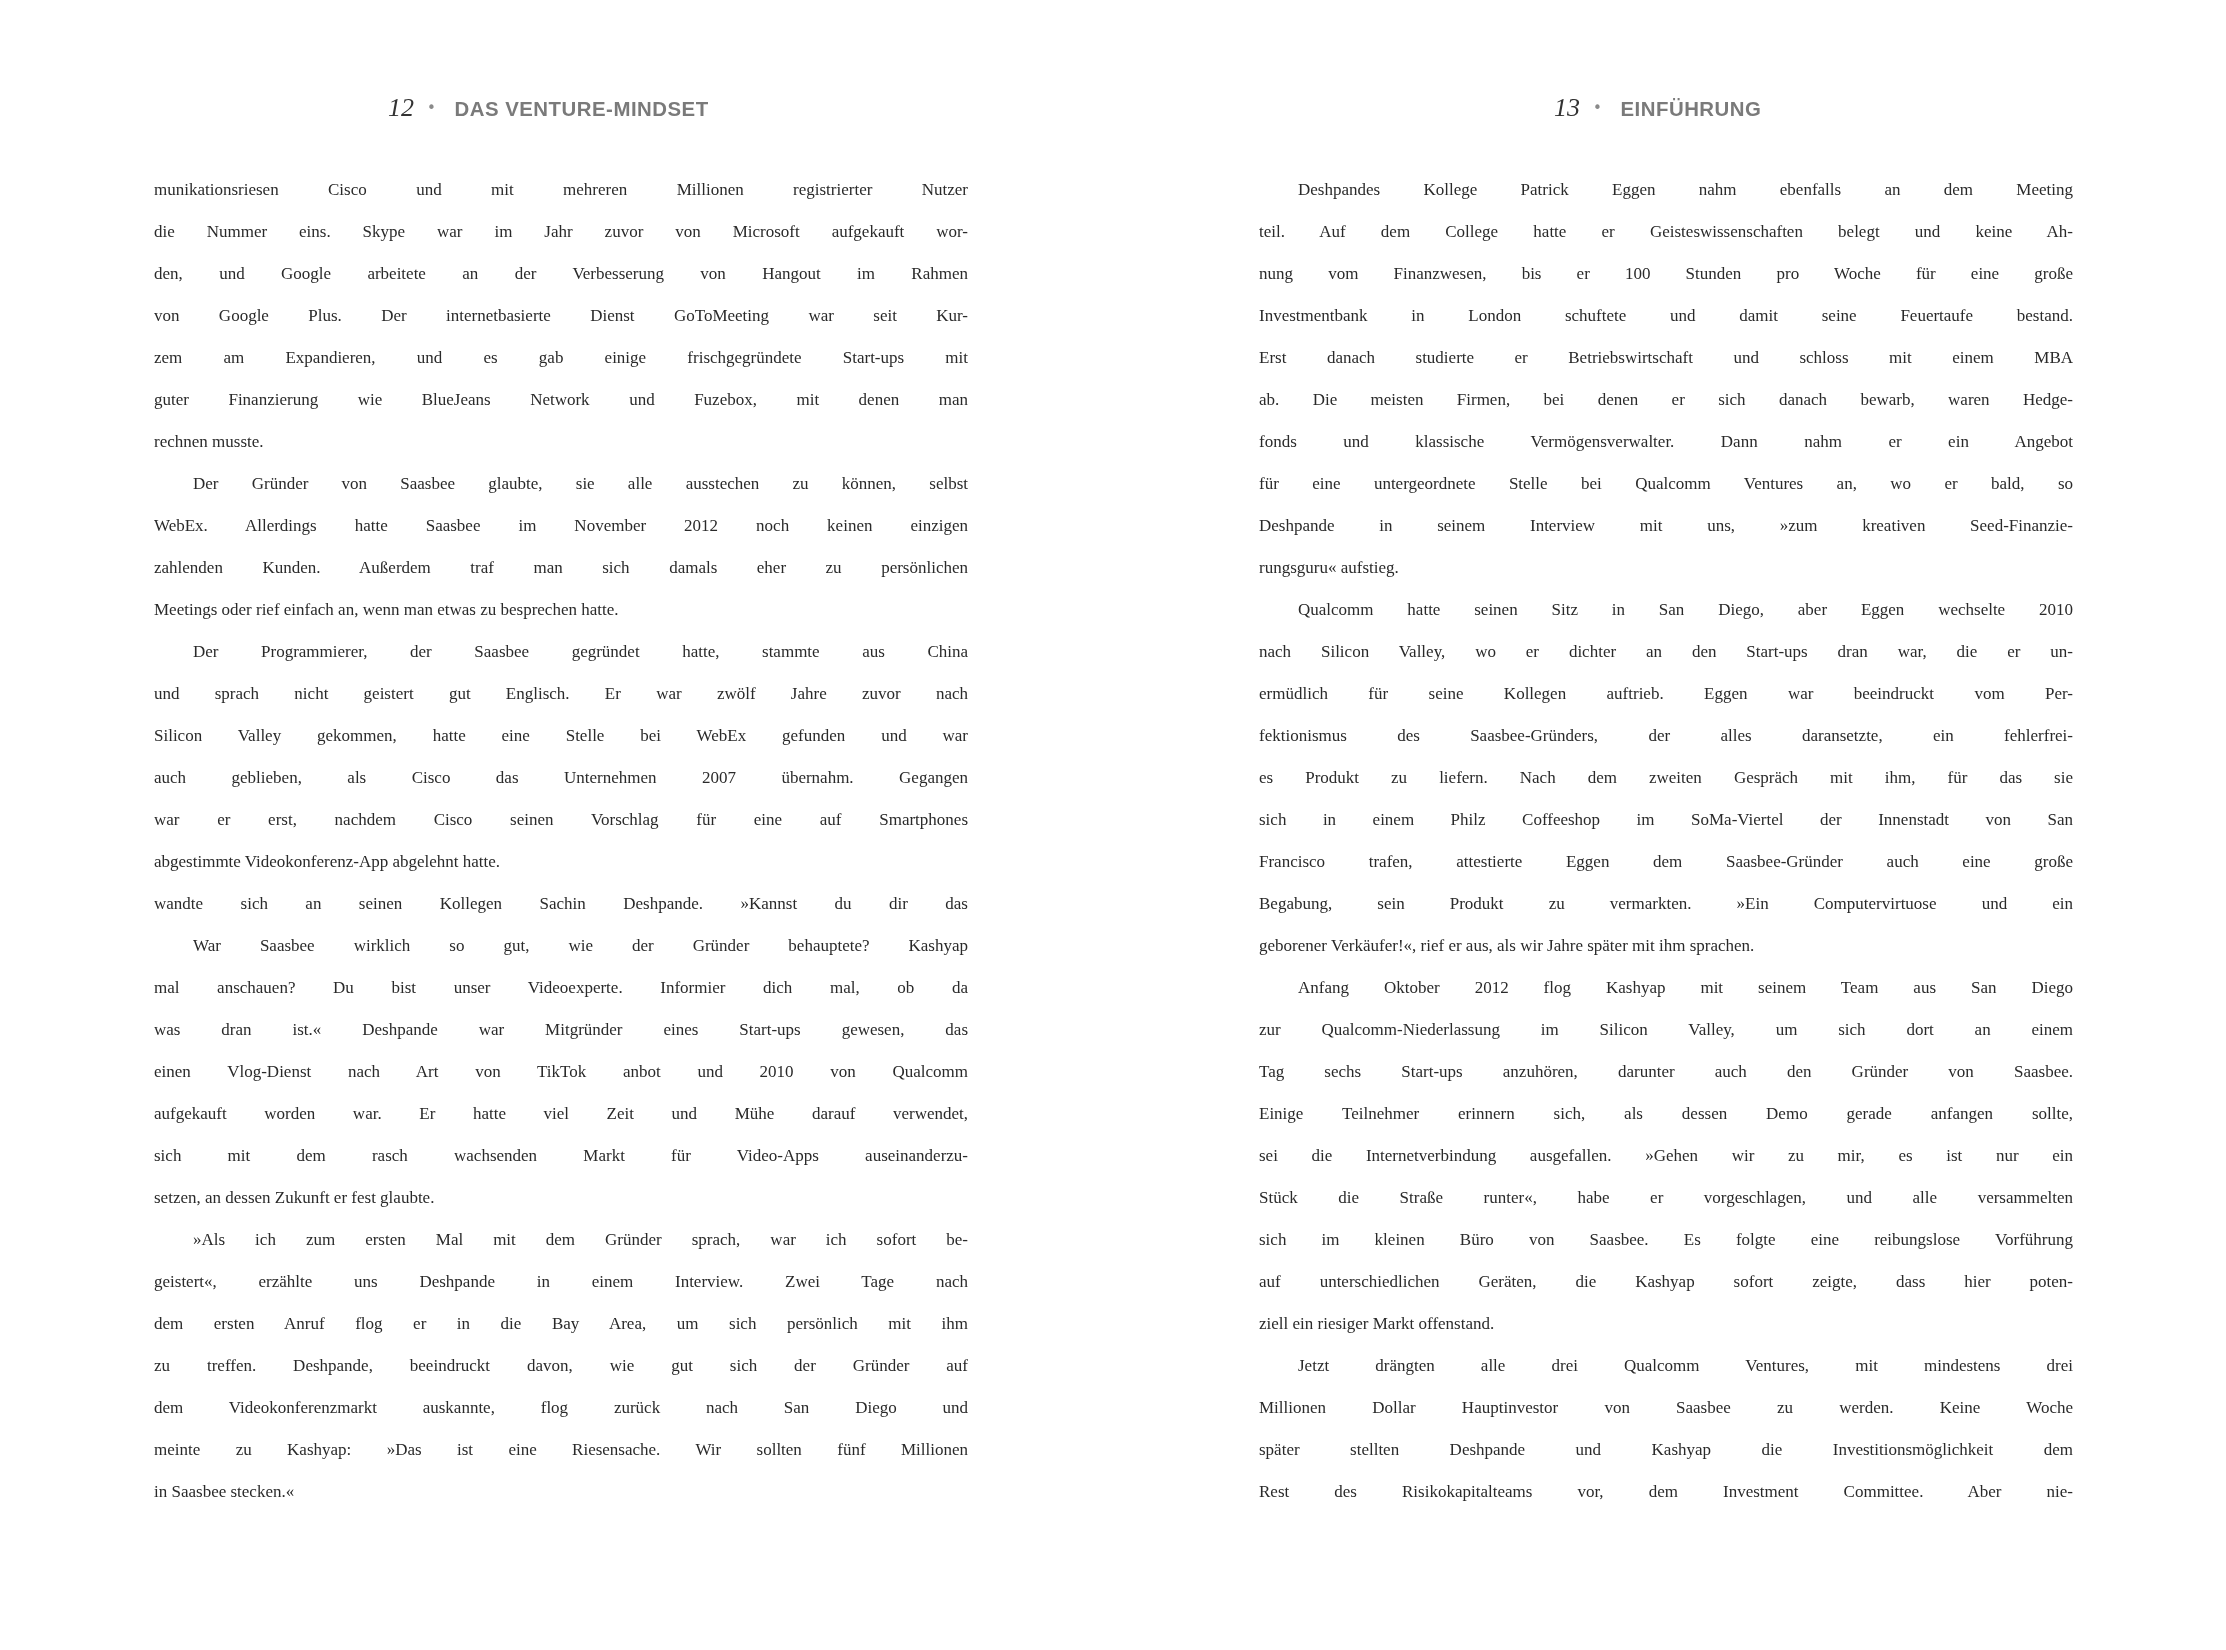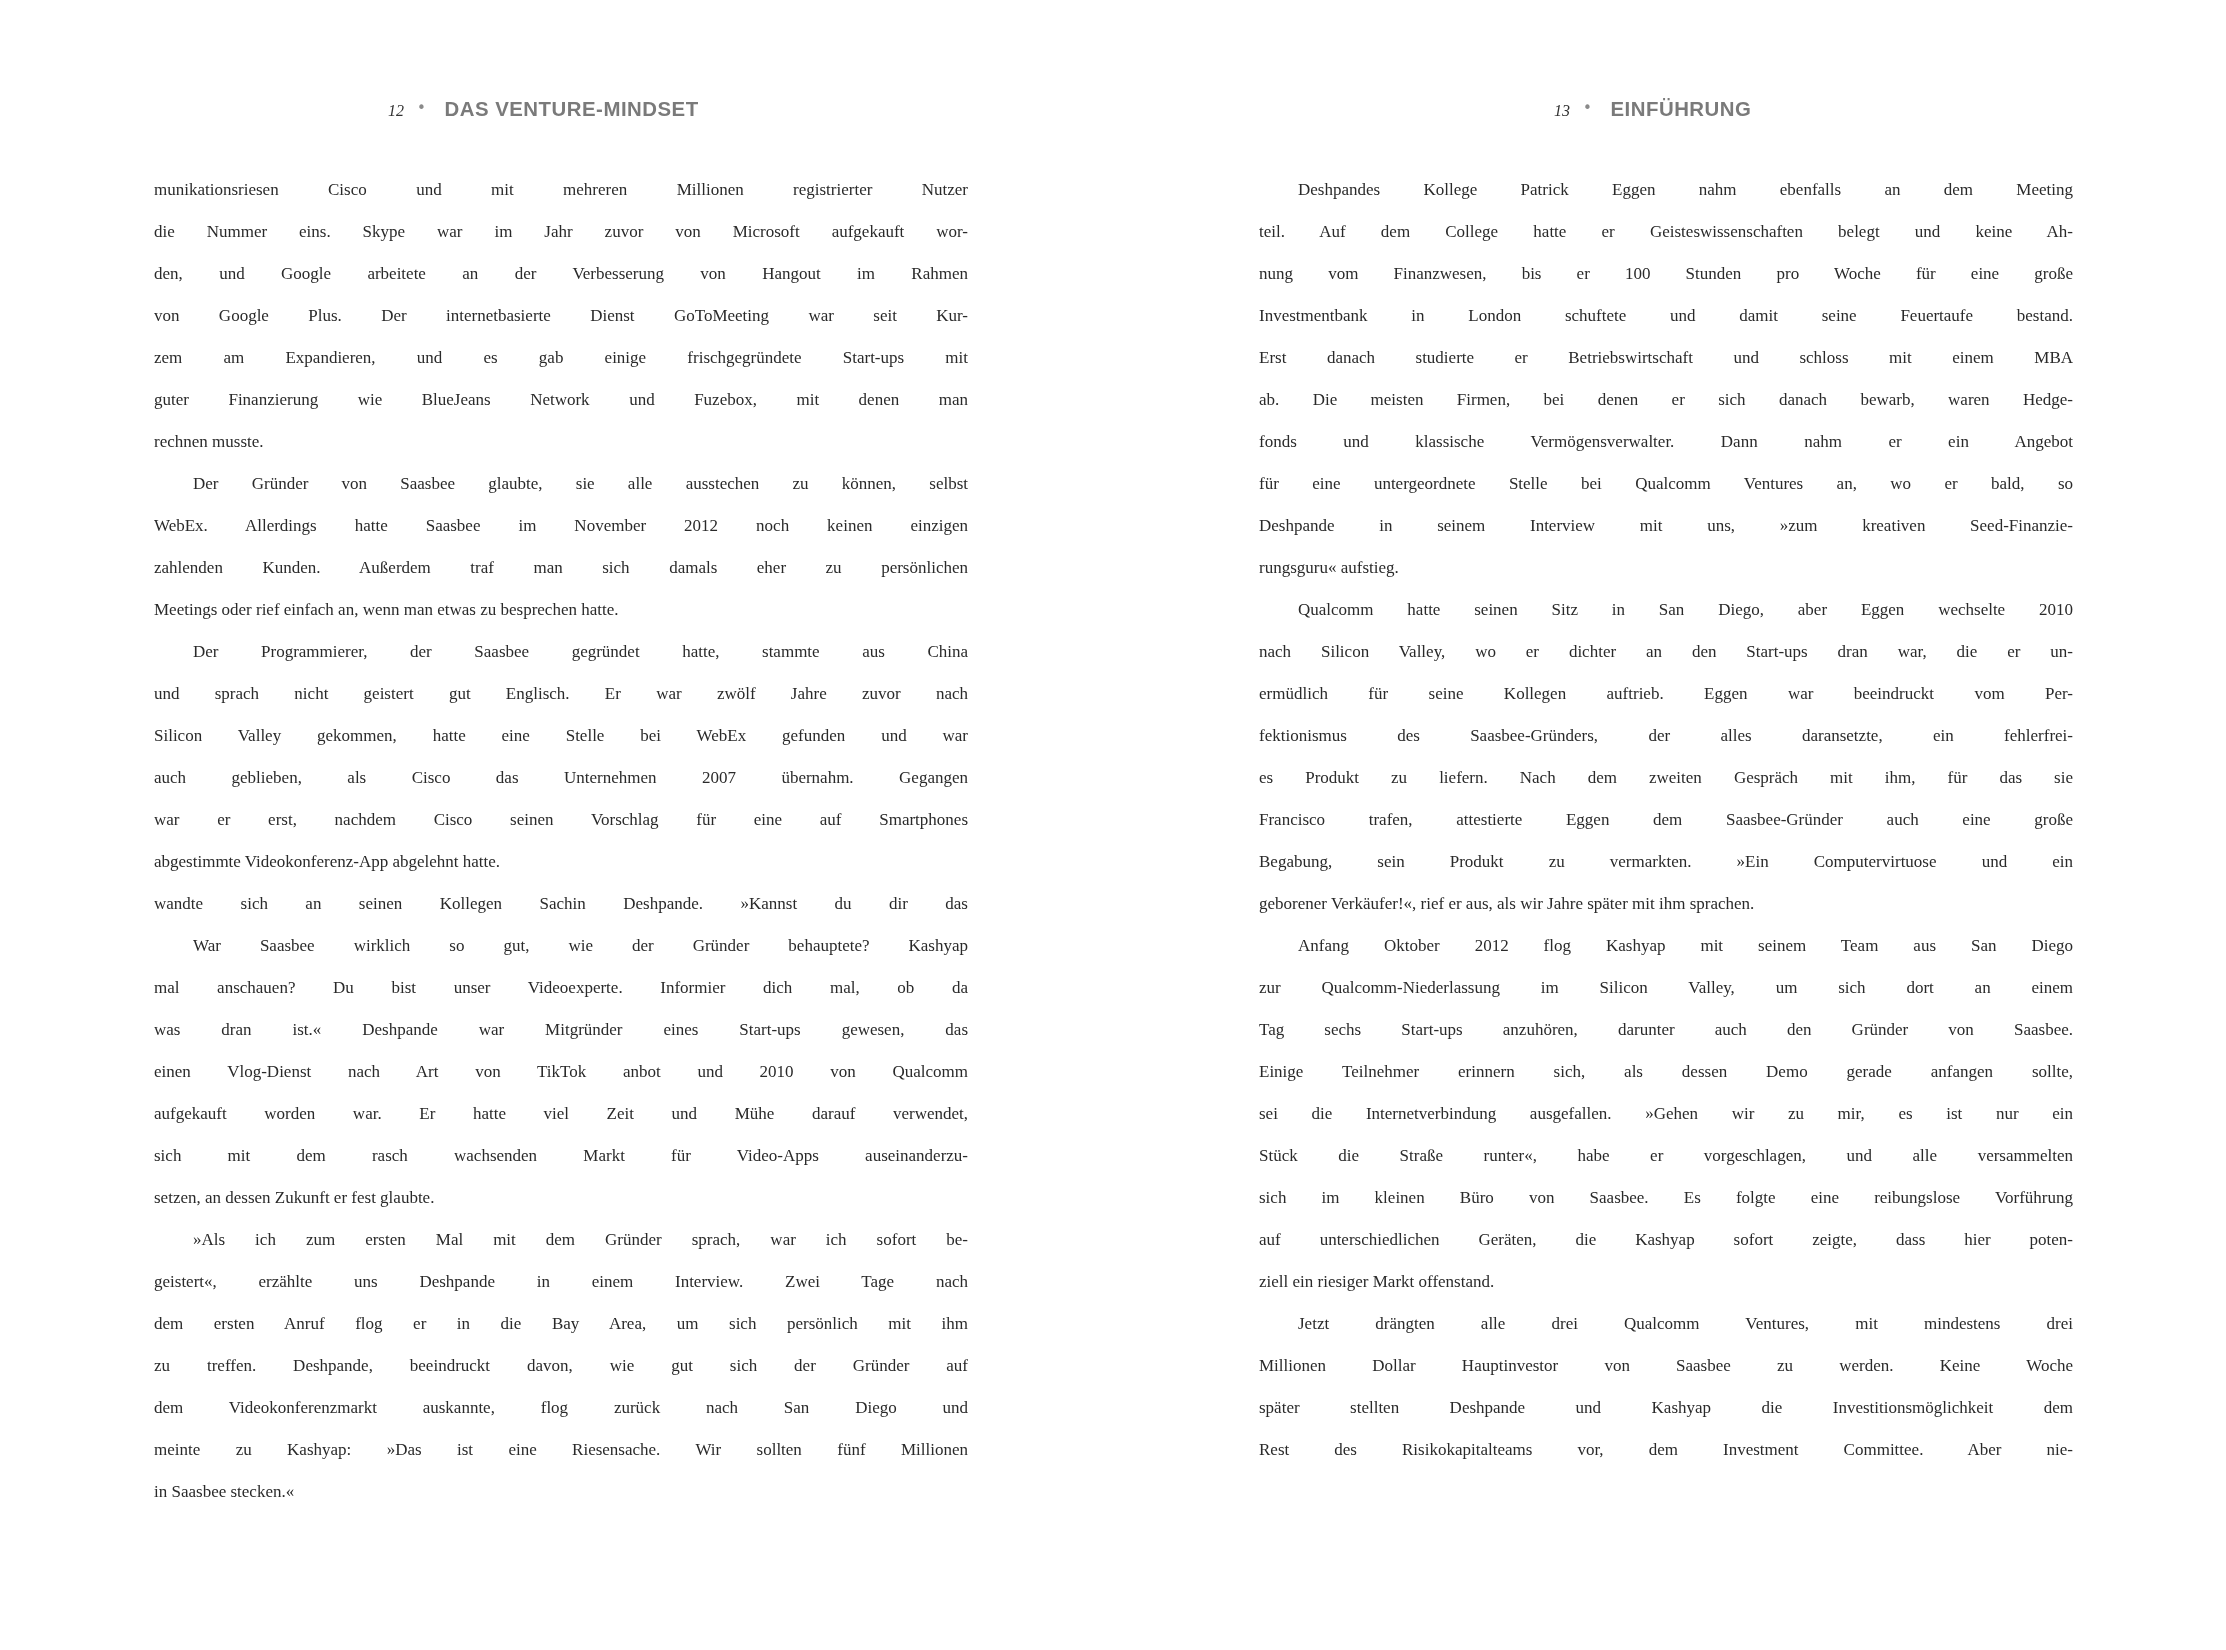--- a/index.html
+++ b/index.html
@@ -8,21 +8,21 @@
   .page-left { left: 0; width: 1113px; }
   .page-right { left: 1113px; width: 1113px; }
   .running-head {
     position: absolute; top: 93px; white-space: nowrap;
     font-size: 20.4px; line-height: 30px;
   }
   .page-left .running-head { left: 388px; }
   .page-right .running-head { left: 441px; }
   .folio {
     font-family: "Liberation Serif", "DejaVu Serif", serif;
-    font-style: italic; color: #333333; font-size: 16px;
+    font-style: italic; color: #333333; font-size: 26px;
   }
   .head-bullet { color: #8a8a8a; margin: 0 18.6px 0 13px; font-family: "DejaVu Sans", sans-serif; font-size: 15px; vertical-align: 2.8px; }
   .head-title {
     font-family: "Liberation Sans", "DejaVu Sans", sans-serif;
     font-weight: bold; color: #7a7a7a; letter-spacing: 0.5px;
   }
   .text-block {
     position: absolute; top: 169px;
     font-family: "Liberation Serif", "DejaVu Serif", serif;
     font-size: 17px; line-height: 42px; color: #2a2a2a;
@@ -92,20 +92,21 @@
       <span class="line">ab. Die meisten Firmen, bei denen er sich danach bewarb, waren Hedge-</span>
       <span class="line">fonds und klassische Vermögensverwalter. Dann nahm er ein Angebot</span>
       <span class="line">für eine untergeordnete Stelle bei Qualcomm Ventures an, wo er bald, so</span>
       <span class="line">Deshpande in seinem Interview mit uns, »zum kreativen Seed-Finanzie-</span>
       <span class="line last">rungsguru« aufstieg.</span>
       <span class="line indent">Qualcomm hatte seinen Sitz in San Diego, aber Eggen wechselte 2010</span>
       <span class="line">nach Silicon Valley, wo er dichter an den Start-ups dran war, die er un-</span>
       <span class="line">ermüdlich für seine Kollegen auftrieb. Eggen war beeindruckt vom Per-</span>
       <span class="line">fektionismus des Saasbee-Gründers, der alles daransetzte, ein fehlerfrei-</span>
       <span class="line">es Produkt zu liefern. Nach dem zweiten Gespräch mit ihm, für das sie</span>
+      <span class="line">sich in einem Philz Coffeeshop im SoMa-Viertel der Innenstadt von San</span>
       <span class="line">Francisco trafen, attestierte Eggen dem Saasbee-Gründer auch eine große</span>
       <span class="line">Begabung, sein Produkt zu vermarkten. »Ein Computervirtuose und ein</span>
       <span class="line last">geborener Verkäufer!«, rief er aus, als wir Jahre später mit ihm sprachen.</span>
       <span class="line indent">Anfang Oktober 2012 flog Kashyap mit seinem Team aus San Diego</span>
       <span class="line">zur Qualcomm-Niederlassung im Silicon Valley, um sich dort an einem</span>
       <span class="line">Tag sechs Start-ups anzuhören, darunter auch den Gründer von Saasbee.</span>
       <span class="line">Einige Teilnehmer erinnern sich, als dessen Demo gerade anfangen sollte,</span>
       <span class="line">sei die Internetverbindung ausgefallen. »Gehen wir zu mir, es ist nur ein</span>
       <span class="line">Stück die Straße runter«, habe er vorgeschlagen, und alle versammelten</span>
       <span class="line">sich im kleinen Büro von Saasbee. Es folgte eine reibungslose Vorführung</span>

